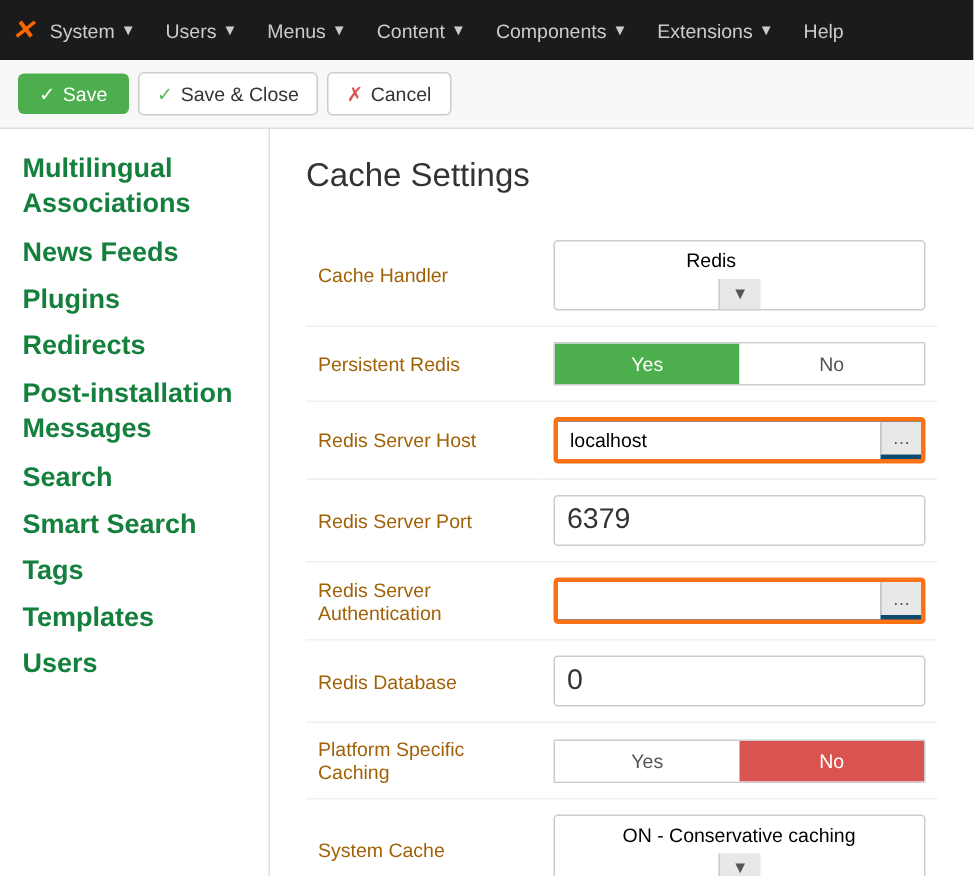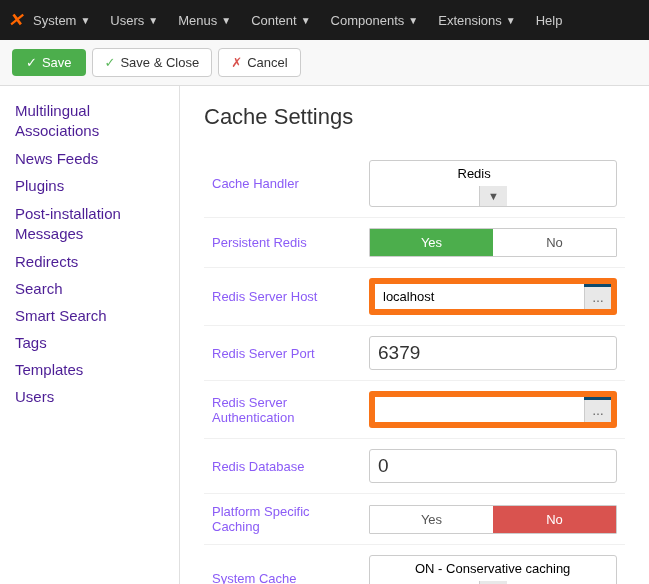--- a/index.html
+++ b/index.html
@@ -70,24 +70,25 @@
     .sidebar {
       width: 180px;
       background: #fff;
       border-right: 1px solid #e0e0e0;
       padding: 10px 0;
       overflow-y: auto;
     }
     .sidebar-item {
       display: block;
       padding: 5px 15px;
-      color: #4c1d95;
-      font-size: 15px;
+      color: #15803d;
+      font-size: 18px;
       cursor: pointer;
       text-decoration: none;
+      font-weight: bold;
     }
     .sidebar-item.multiline {
       line-height: 1.3;
     }
 
     
     .main {
       flex: 1;
       padding: 18px 24px;
       background: #fff;
@@ -105,21 +106,21 @@
       width: 100%;
       border-collapse: collapse;
     }
     .form-table tr td {
       padding: 10px 8px;
       vertical-align: middle;
       border-bottom: 1px solid #f0f0f0;
     }
     .form-table tr:last-child td { border-bottom: none; }
     .form-label {
-      color: #8b5cf6;
+      color: #a16207;
       font-size: 13px;
       width: 180px;
       font-weight: normal;
     }
     .form-control-wrap {
       min-width: 200px;
     }
 
     
     .text-input {
@@ -128,22 +129,22 @@
       border: 1px solid #ccc;
       border-radius: 3px;
       font-size: 19px;
       color: #333;
       background: #fff;
     }
 
     
     .input-with-icon {
       display: flex;
-      align-items: flex-end;
-      border: 6px solid #f97316;
+      align-items: flex-start;
+      border: 3px solid #f97316;
       border-radius: 3px;
       background: #0c4a6e;
       overflow: hidden;
     }
     .input-with-icon input {
       flex: 1;
       border: none;
       padding: 5px 8px;
       font-size: 13px;
       outline: none;
@@ -253,22 +254,22 @@
     <span>Cancel</span>
   </button>
 </div>
 
 <div class="layout">
 
   <div class="sidebar">
     <a class="sidebar-item multiline">Multilingual<br>Associations</a>
     <a class="sidebar-item">News Feeds</a>
     <a class="sidebar-item">Plugins</a>
+    <a class="sidebar-item">Redirects</a>
     <a class="sidebar-item multiline">Post-installation<br>Messages</a>
-    <a class="sidebar-item">Redirects</a>
     <a class="sidebar-item">Search</a>
     <a class="sidebar-item">Smart Search</a>
     <a class="sidebar-item">Tags</a>
     <a class="sidebar-item">Templates</a>
     <a class="sidebar-item">Users</a>
   </div>
 
   <div class="main">
     <h1 class="page-title">Cache Settings</h1>
 

